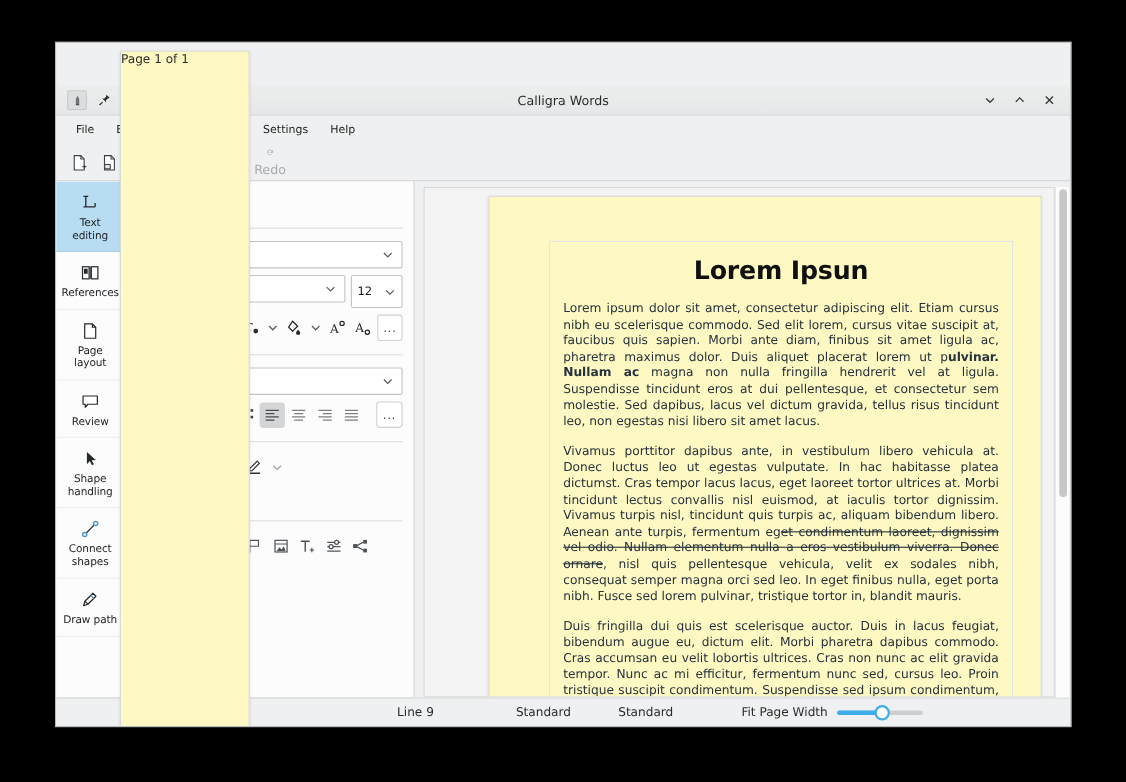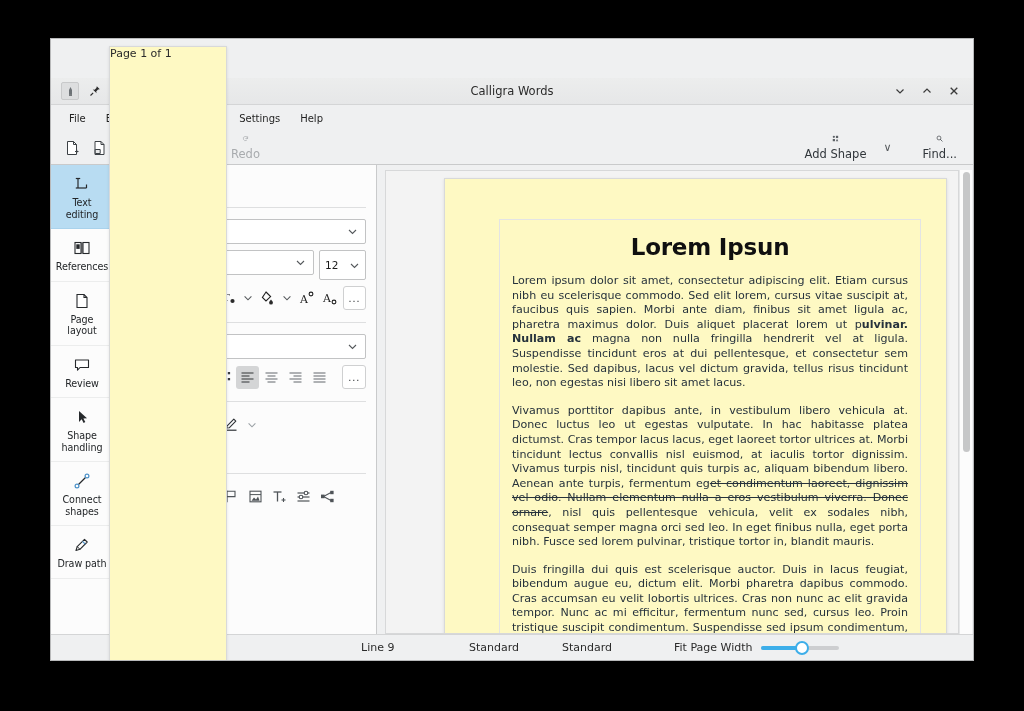--- a/index.html
+++ b/index.html
@@ -313,40 +313,20 @@
             <polyline points="3,3.6 3,7.6 6.9,7.6" fill="none" stroke="#31363b" stroke-width="1.4" stroke-linecap="round" stroke-linejoin="round"></polyline>
           </svg>
           <span>Undo</span>
         </div>
         <div class="tbtn wide disabled">
           <svg width="15" height="15" viewBox="0 0 15 15">
             <path d="M12 7.5 a4.6 4.6 0 1 0 -2.2 4" fill="none" stroke="#a8abae" stroke-width="1.4" stroke-linecap="round"></path>
             <polyline points="12,3.6 12,7.6 8.1,7.6" fill="none" stroke="#a8abae" stroke-width="1.4" stroke-linecap="round" stroke-linejoin="round"></polyline>
           </svg>
           <span>Redo</span>
-        </div>
-      </div>
-      <div class="tool-right">
-        <div class="tbtn wide">
-          <svg width="15" height="15" viewBox="0 0 15 15">
-            <circle cx="4" cy="4" r="2.4" fill="#5c6166"></circle>
-            <rect x="8.4" y="1.7" width="4.8" height="4.8" fill="#5c6166"></rect>
-            <rect x="1.6" y="8.6" width="4.8" height="4.8" fill="#5c6166"></rect>
-            <polygon points="10.8,8.3 13.4,13.3 8.2,13.3" fill="#5c6166"></polygon>
-          </svg>
-          <span>Add Shape</span>
-        </div>
-        <div class="tbtn" style="font-size:11px;color:#55595c;">∨</div>
-        <div class="tsep"></div>
-        <div class="tbtn wide">
-          <svg width="15" height="15" viewBox="0 0 15 15">
-            <circle cx="6.4" cy="6.4" r="4.2" fill="none" stroke="#31363b" stroke-width="1.35"></circle>
-            <line x1="9.6" y1="9.6" x2="13.2" y2="13.2" stroke="#31363b" stroke-width="1.5" stroke-linecap="round"></line>
-          </svg>
-          <span>Find...</span>
         </div>
       </div>
     </div>
 
     <div class="body">
 
       <div class="rail">
 
         <div class="rail-item active">
           <div class="rail-ico">

